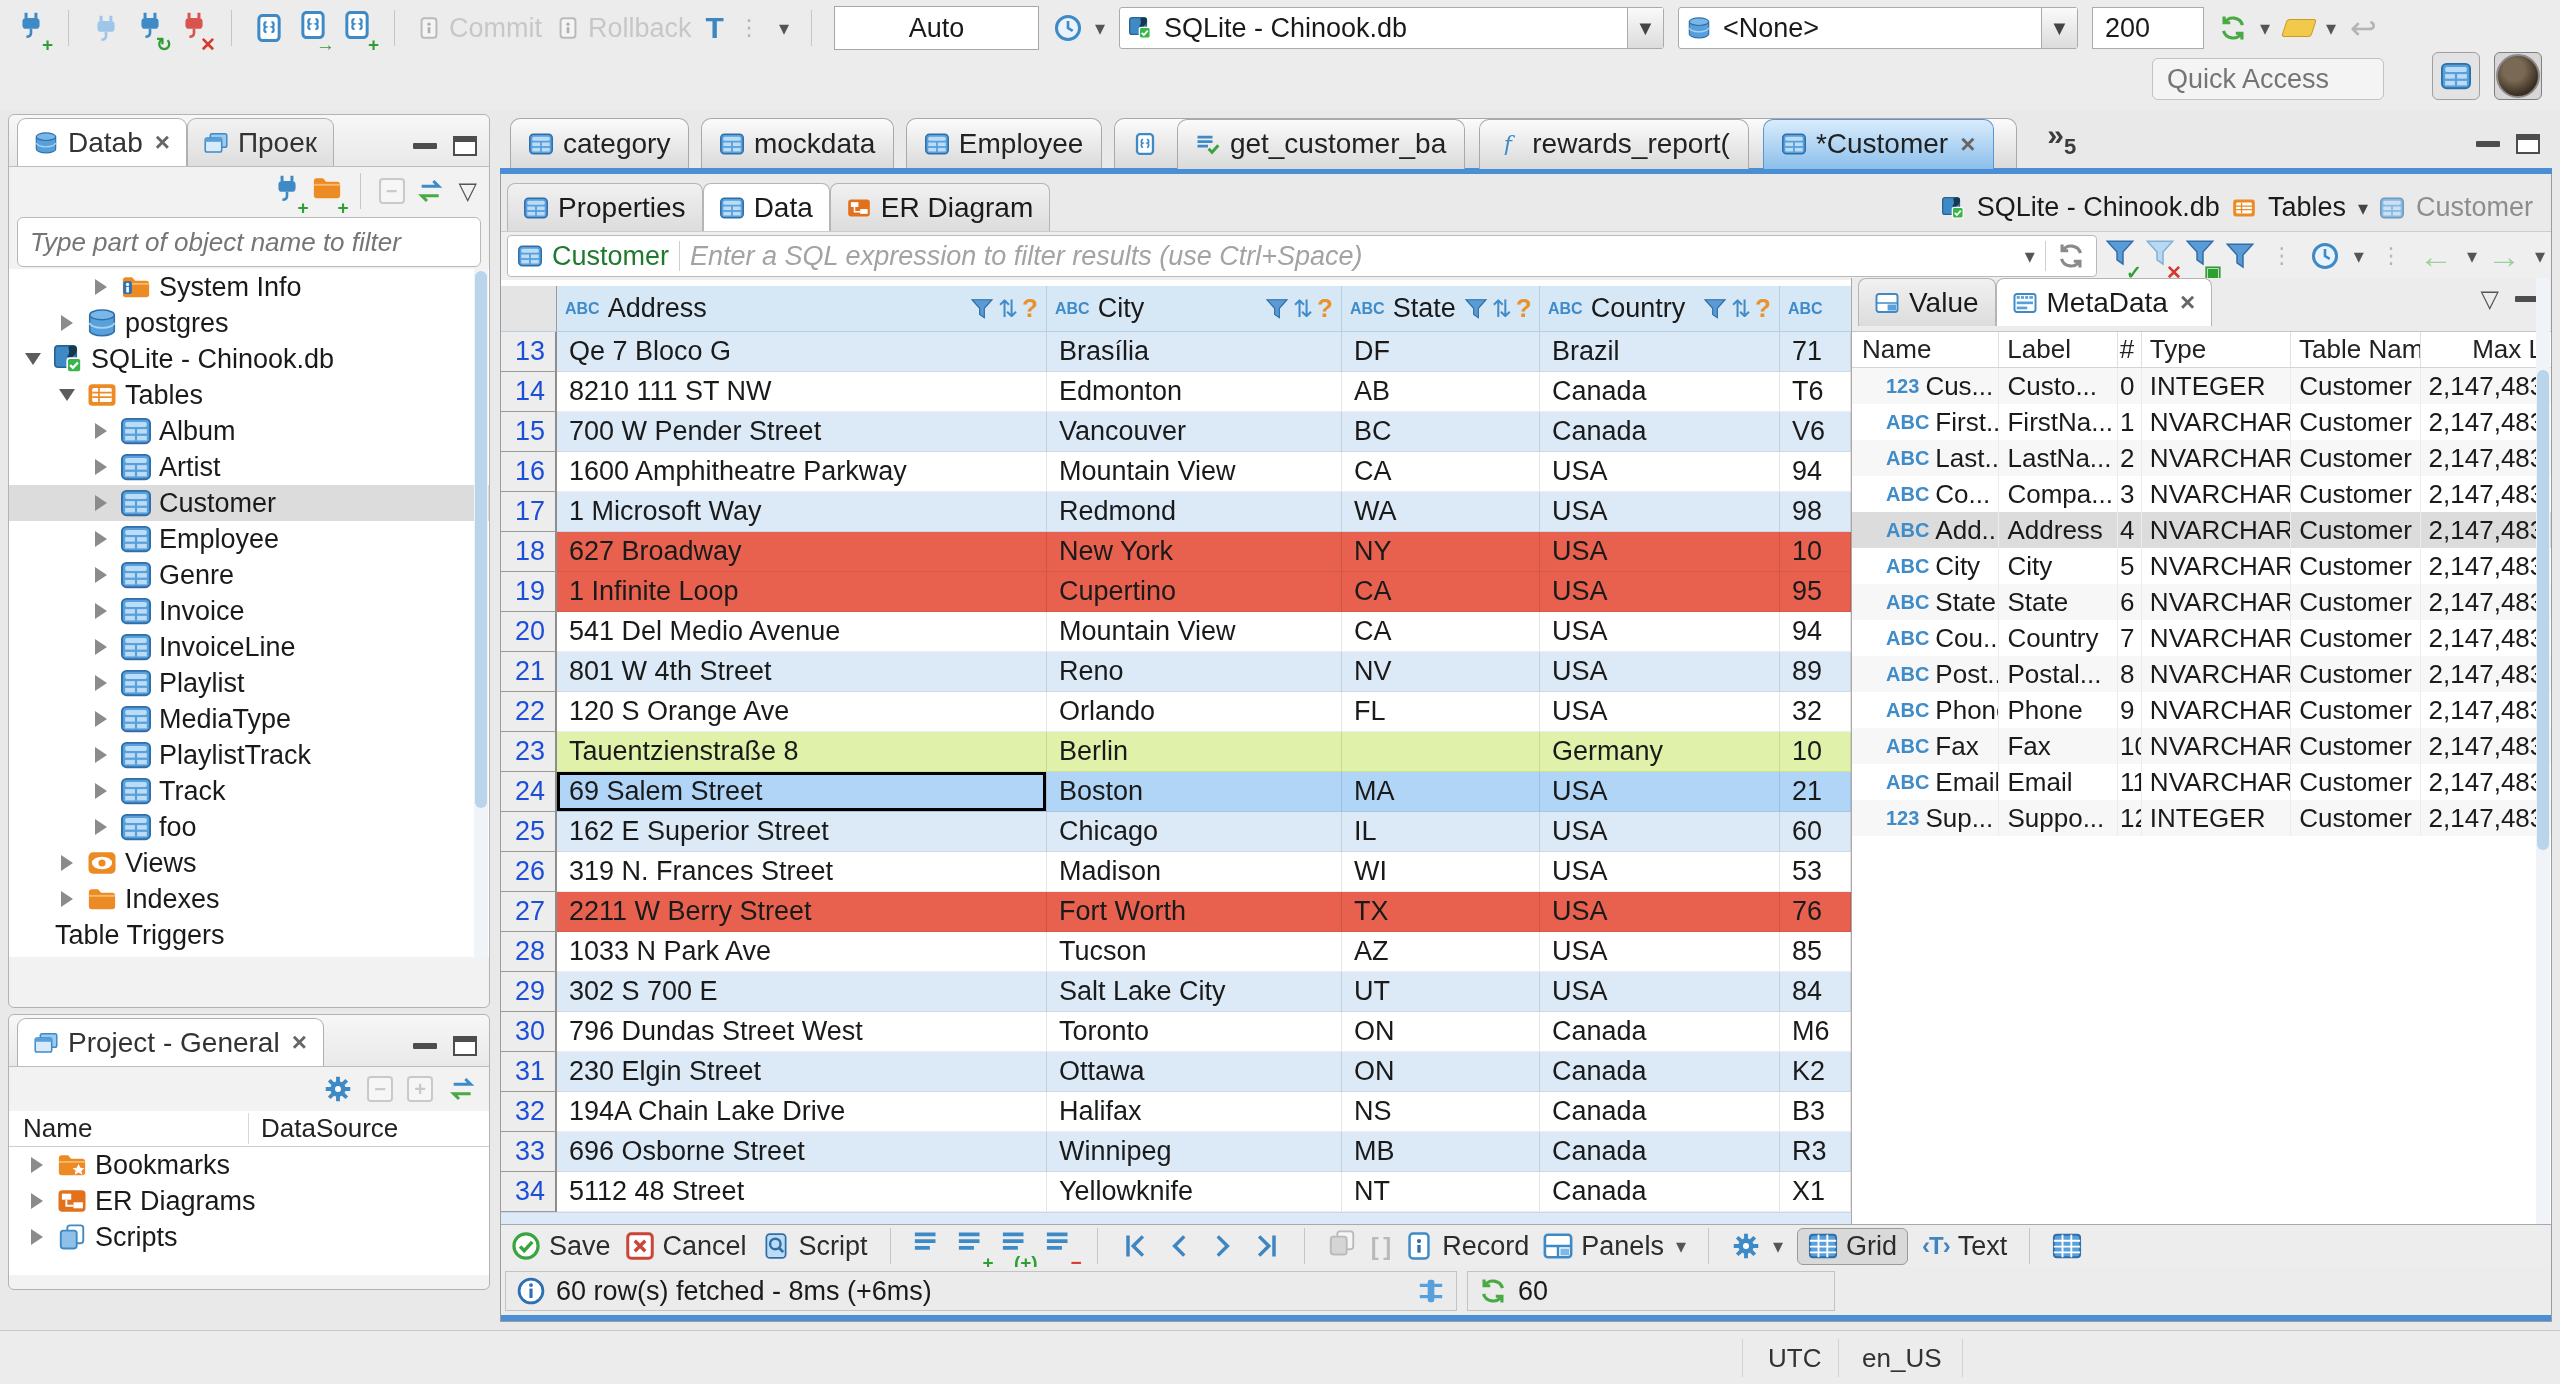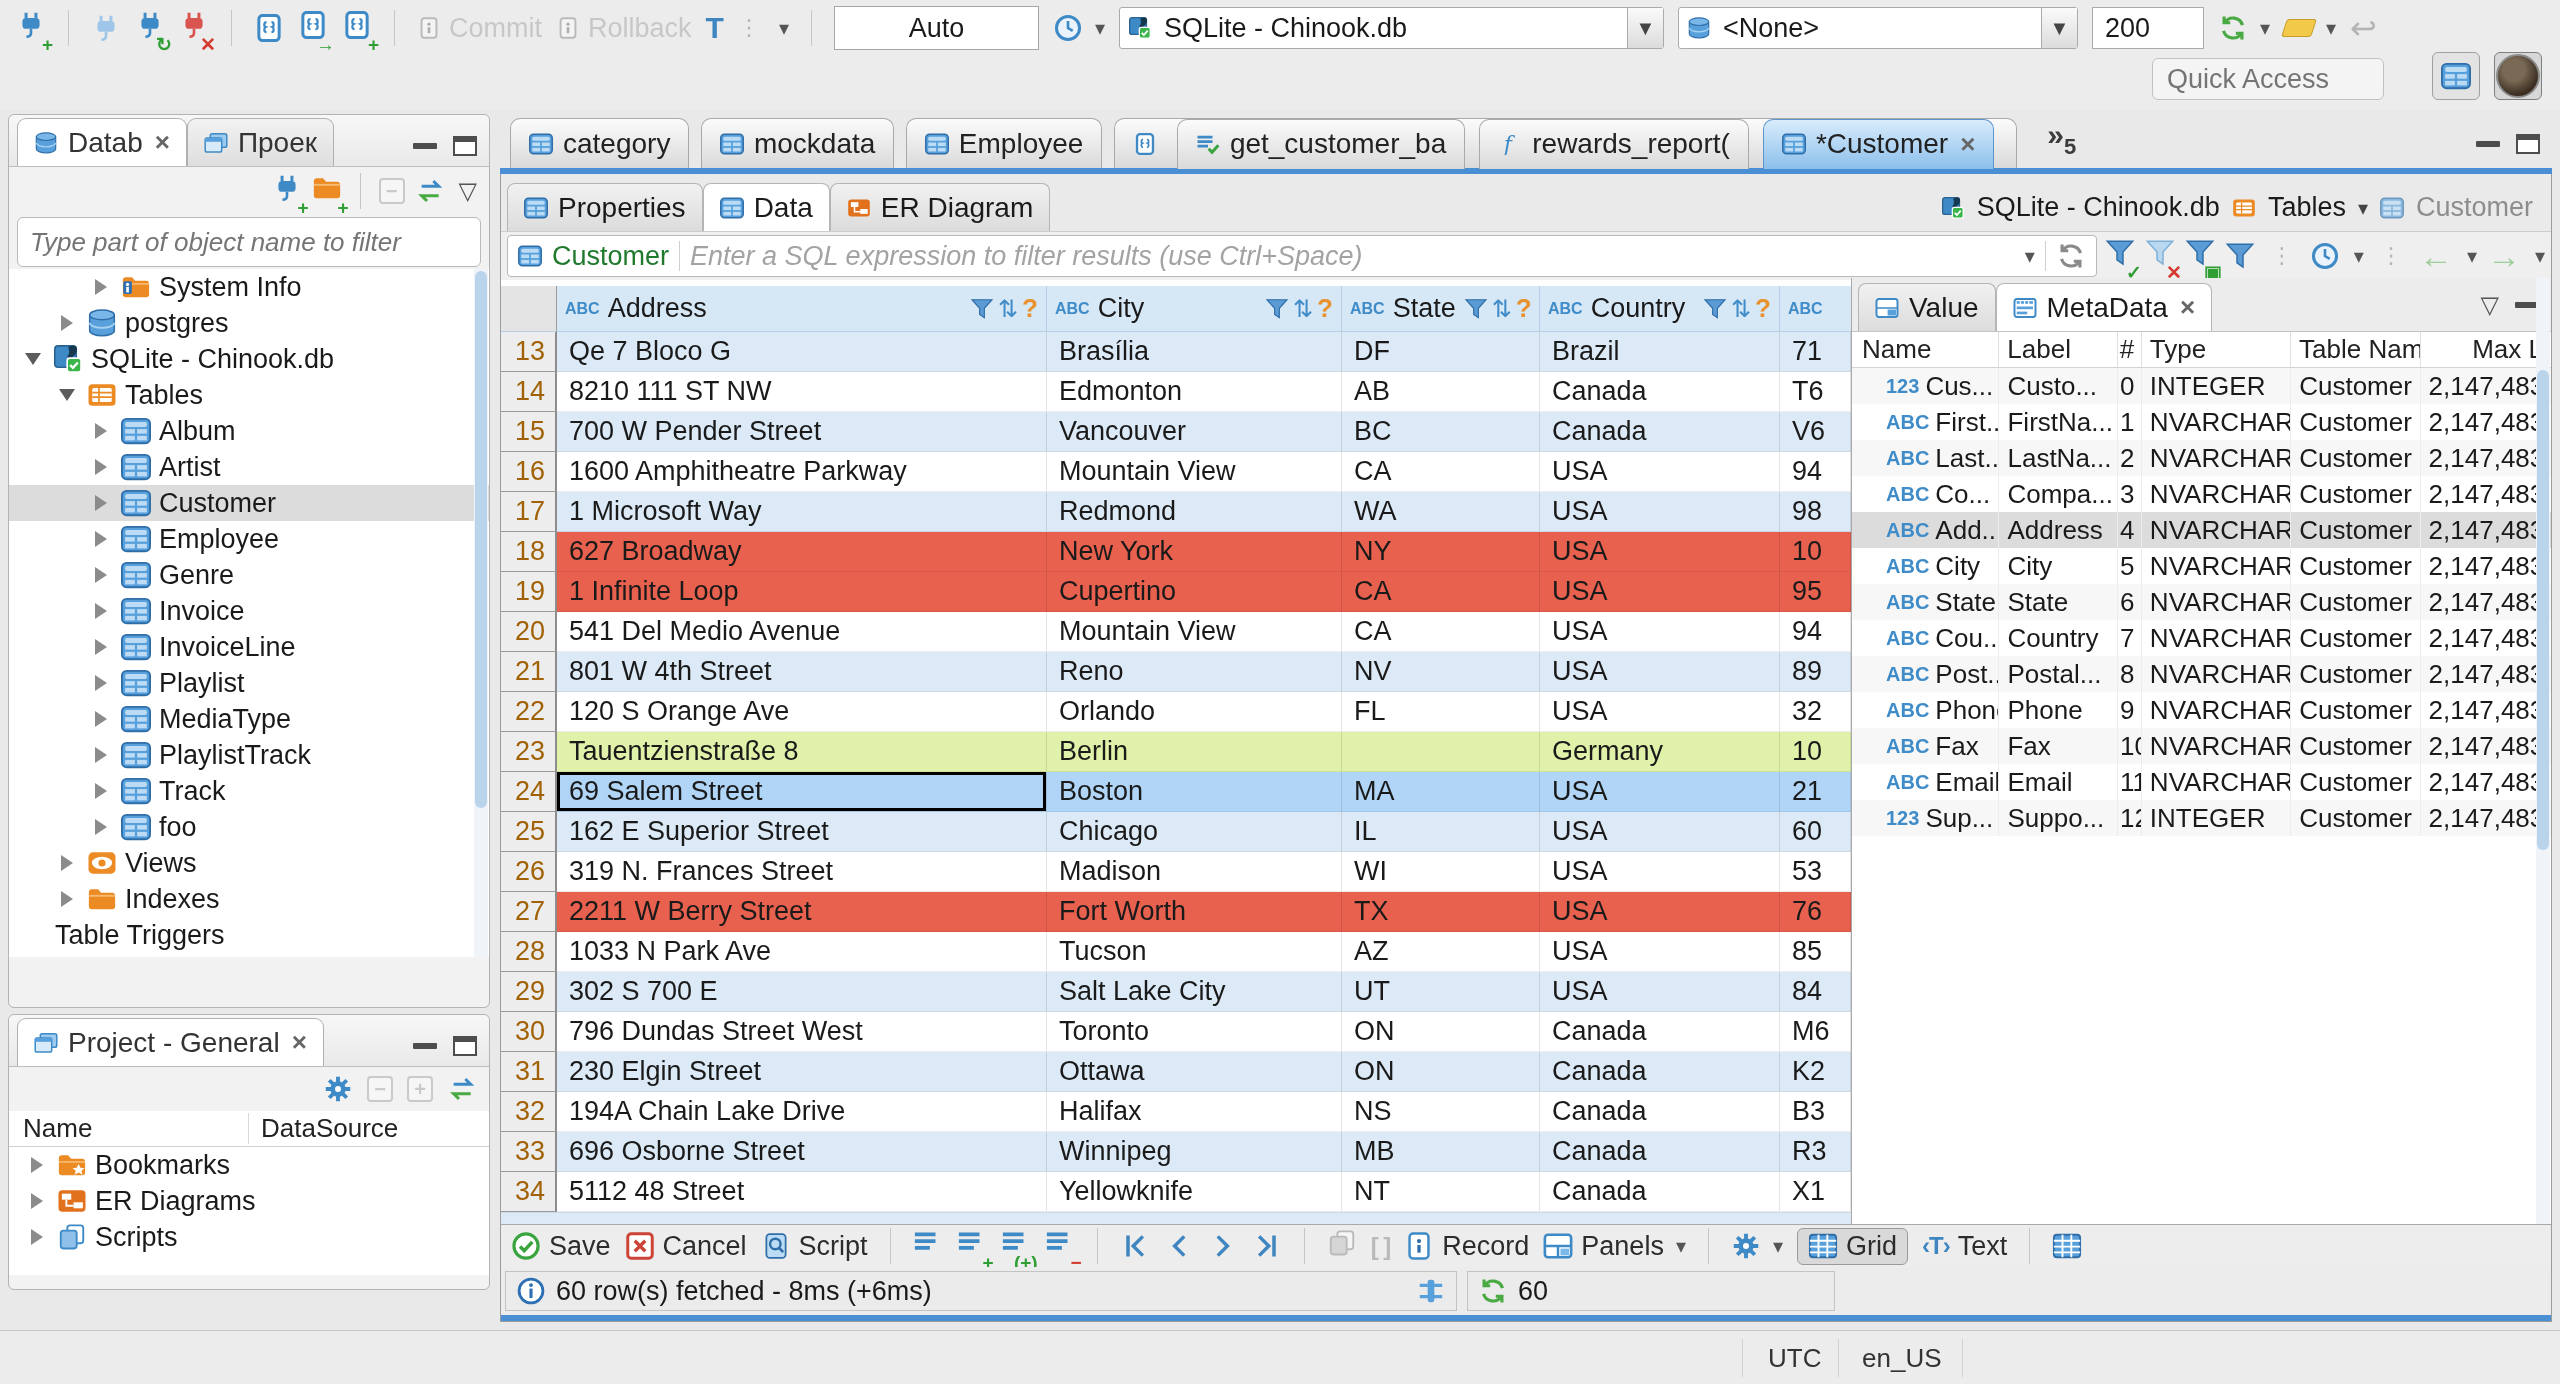--- a/index.html
+++ b/index.html
@@ -92,31 +92,31 @@
 .gh{display:flex;align-items:center;background:#d6e7f6;border-right:1px solid #b7cfe6;border-bottom:1px solid #b7cfe6;padding:0 8px;gap:8px;font-size:27px;overflow:hidden}
 .gh .hic{margin-left:auto;display:flex;align-items:center;gap:4px}
 .abc{color:#3f8cc9;font-weight:bold;font-size:16px;letter-spacing:0;flex:0 0 auto}
 .updown{color:#3f8cc9;font-size:24px}
 .qm{color:#e8912d;font-weight:bold;font-size:26px}
 .corner{width:56px;background:#e4e4e4;border-right:1px solid #9a9a9a;border-bottom:1px solid #b7cfe6}
 .w-addr{width:490px}.w-city{width:295px}.w-state{width:198px}.w-country{width:240px}.w-postal{width:71px;border-right:none}
 .grow{display:flex;height:40px}
 .gc{display:flex;align-items:center;padding:0 12px;border-right:1px solid rgba(0,0,0,.10);border-bottom:1px solid rgba(0,0,0,.07);
  white-space:nowrap;overflow:hidden;font-size:27px}
-.gc.num{width:56px;background:#ededed;border-right:2px solid #8d8d8d;border-bottom:1px solid #9a9a9a;justify-content:flex-end;padding-right:10px;color:#a16207}
+.gc.num{width:56px;background:#ededed;border-right:2px solid #8d8d8d;border-bottom:1px solid #9a9a9a;justify-content:flex-end;padding-right:10px;color:#1d4ed8}
 .grow.w .gc:not(.num){background:#fff}
 .grow.b .gc:not(.num){background:#dce9f6}
 .grow.r .gc:not(.num){background:#e8614e}
 .grow.g .gc:not(.num){background:#e0f2aa}
 .grow.sel .gc:not(.num){background:#b0d5f6}
 .gc.fc{box-shadow:inset 0 0 0 3px #000}
 .sliver{height:14px;background:#dce9f6;border-top:1px solid rgba(0,0,0,.07)}
 
 .meta{position:absolute;top:104px;left:1350px;right:0;bottom:97px;border-left:1px solid #a9a9a9;background:#fff;overflow:hidden}
-.metatabs{display:flex;align-items:flex-end;height:54px;background:#ececec;border-bottom:1px solid #c4c4c4;padding-left:6px}
+.metatabs{display:flex;height:54px;background:#ececec;border-bottom:1px solid #c4c4c4;padding-left:6px}
 .mhead{display:flex;height:36px;background:#fff;border-bottom:1px solid #d3d3d3;color:#222;font-size:26px}
 .mh{display:flex;align-items:center;padding:0 8px;border-right:1px solid #e0e0e0;overflow:hidden;white-space:nowrap}
 .mrow{display:flex;height:36px;font-size:26px}
 .mrow:nth-child(odd){background:#f7f7f7}
 .mrow.sel{background:#dcdcdc}
 .mc{display:flex;align-items:center;padding:0 8px;border-right:1px solid #ececec;overflow:hidden;white-space:nowrap}
 .m-name{width:148px;justify-content:flex-start;padding-left:34px;gap:6px}
 .m-label{width:119px}.m-num{width:24px;padding:0 2px}.m-type{width:150px}.m-table{width:130px}.m-max{width:131px;border-right:none}
 .mh.m-max{justify-content:flex-end}
 .tnum{color:#3f8cc9;font-weight:bold;font-size:20px}

